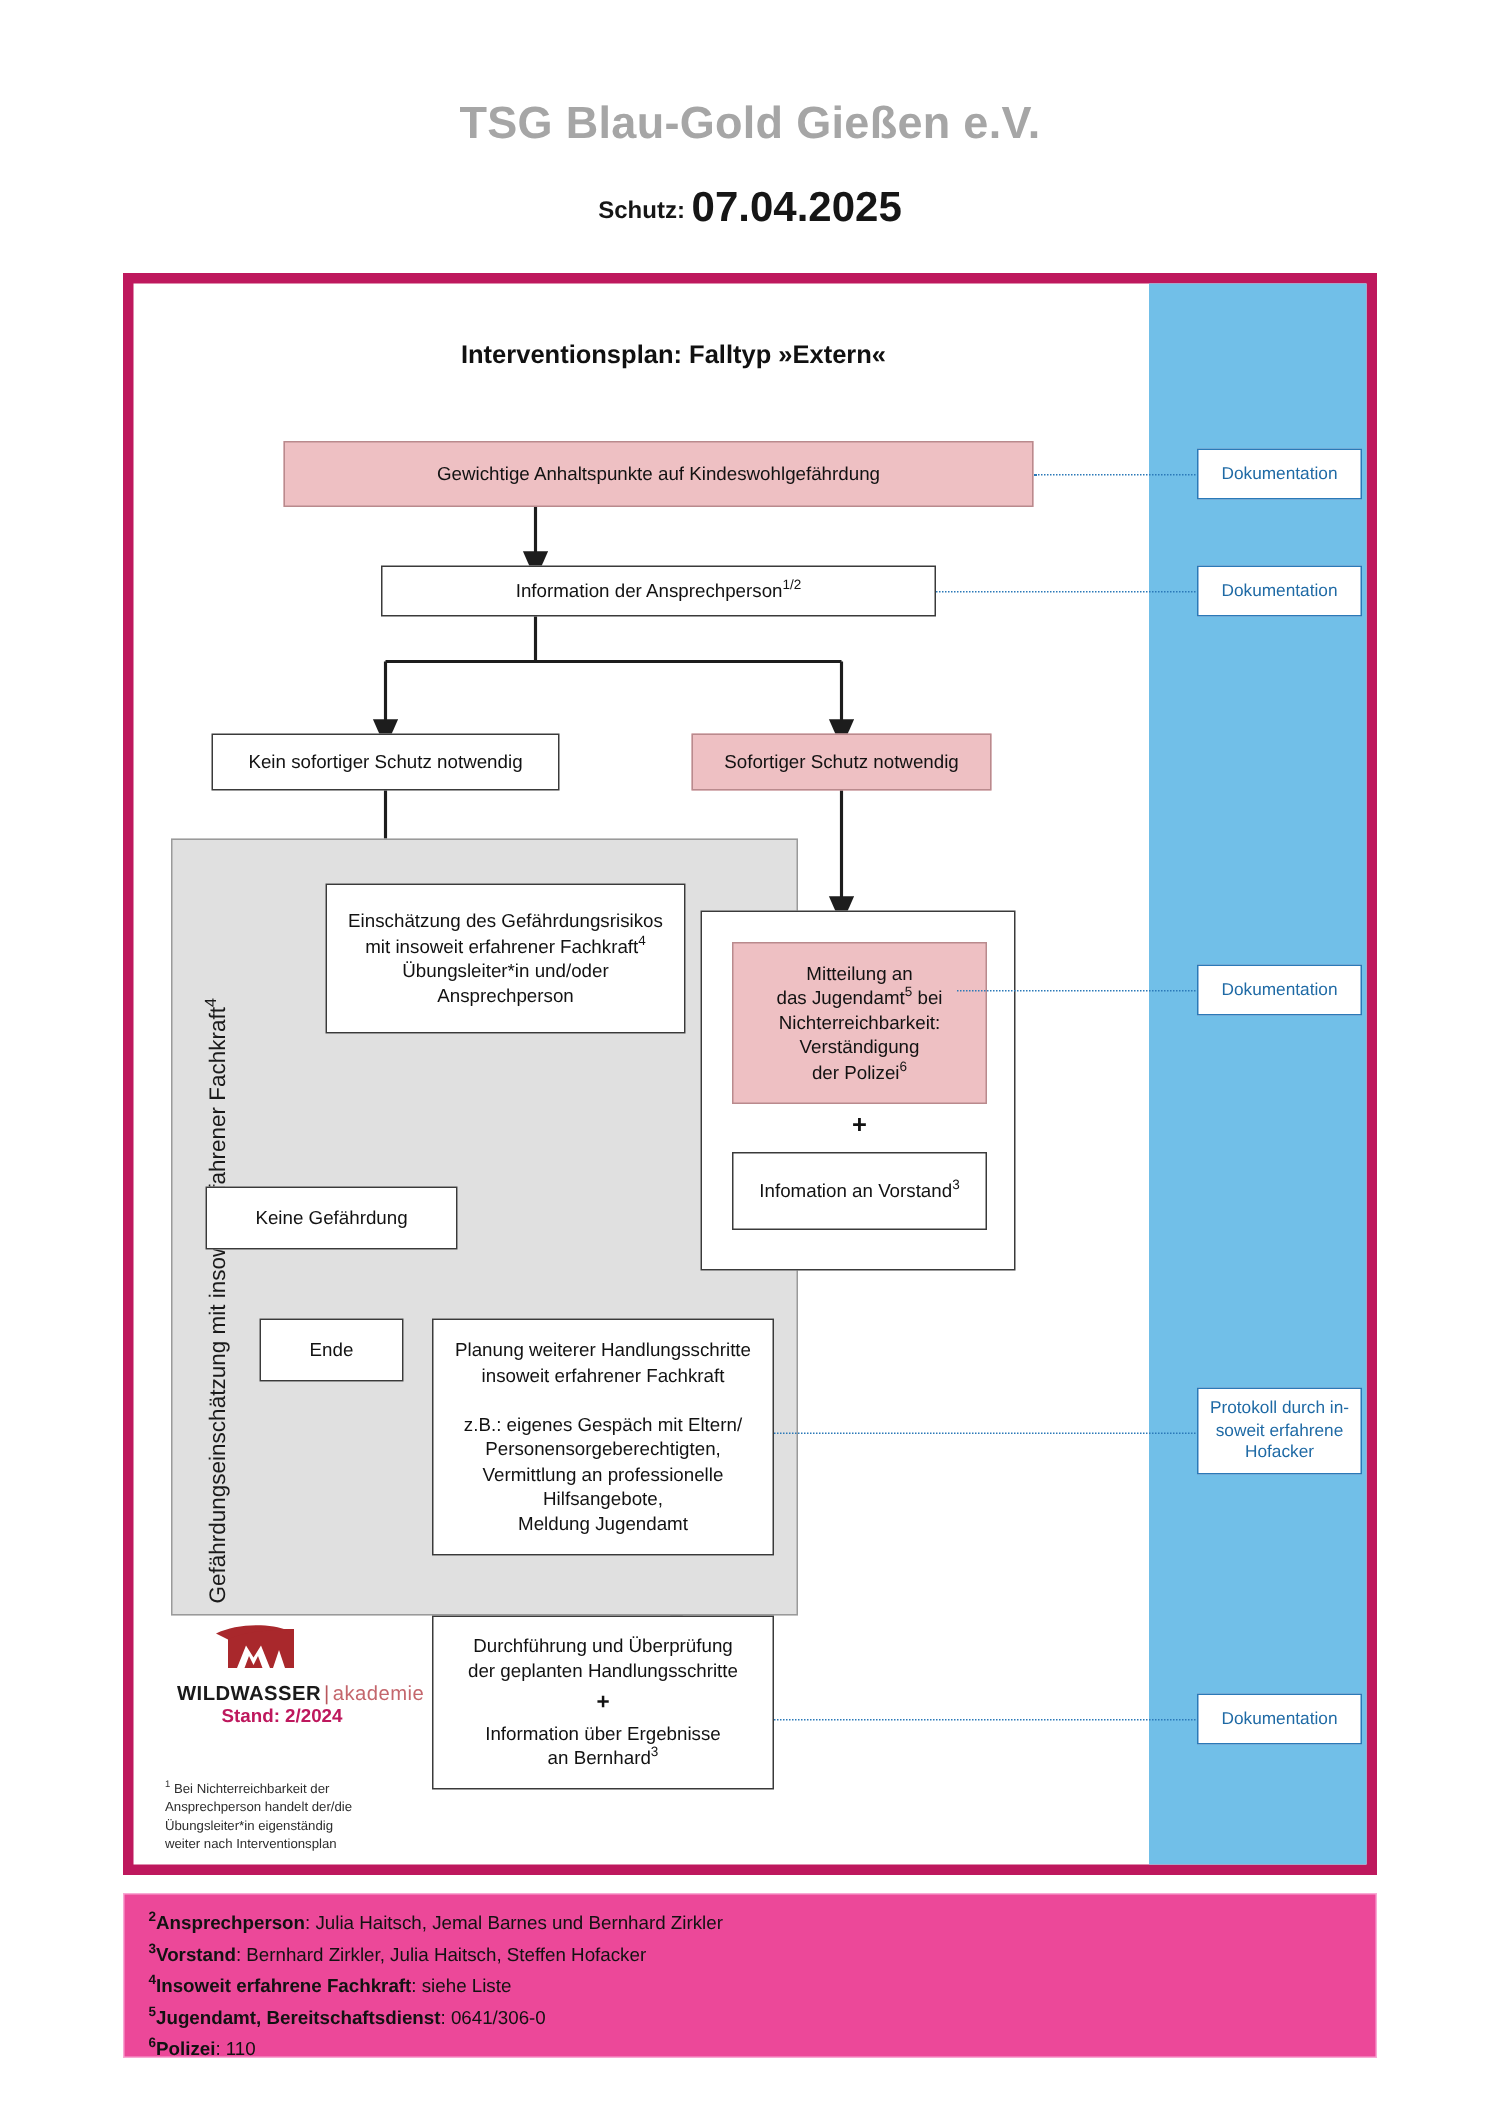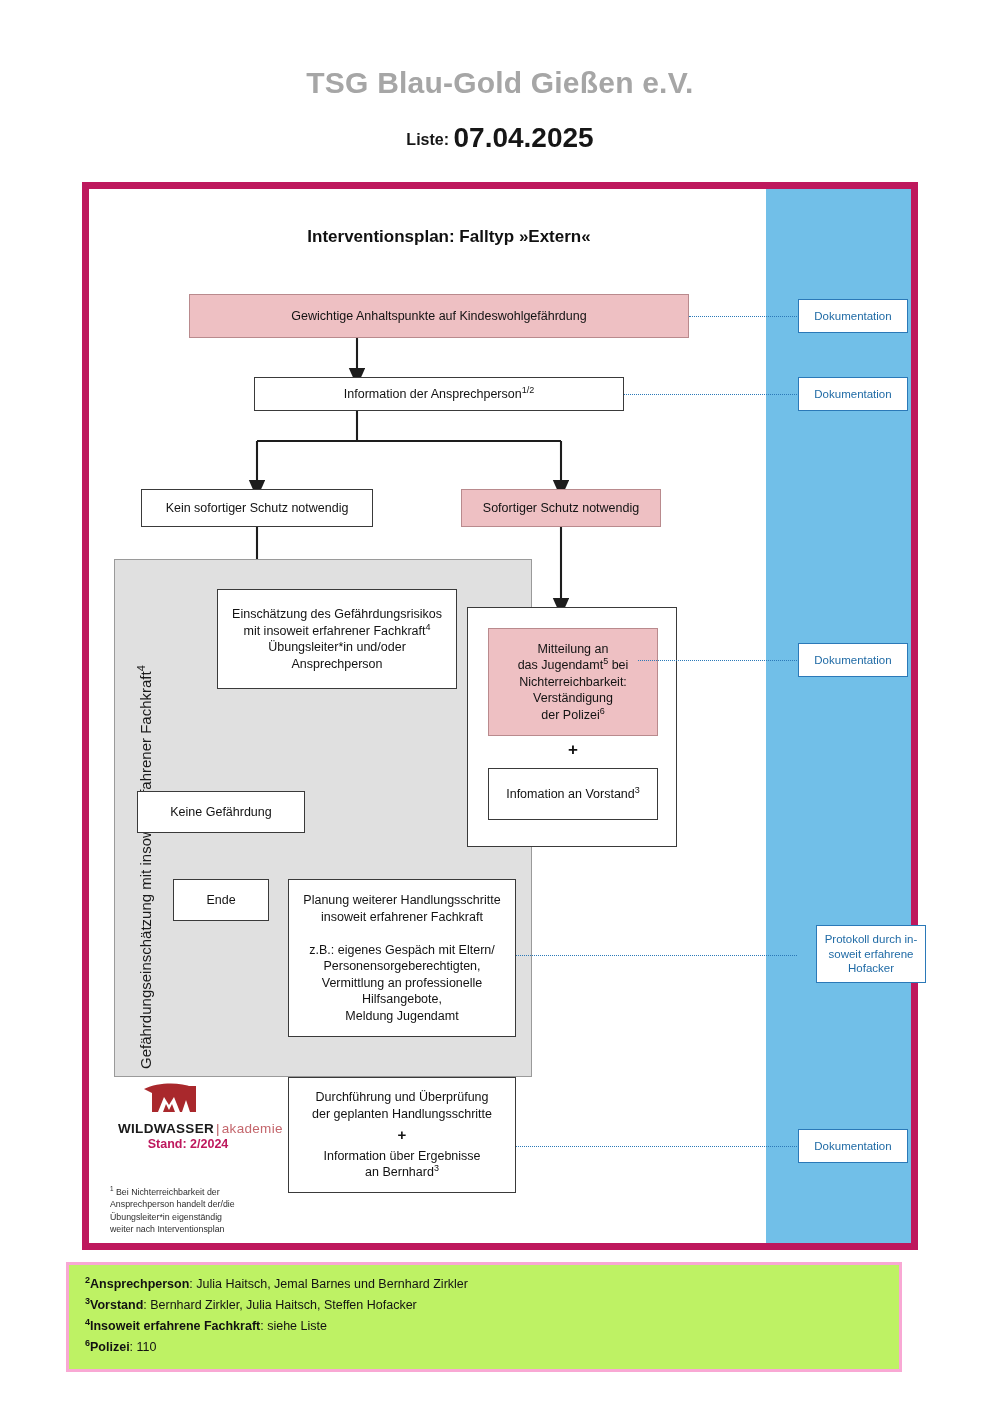--- a/index.html
+++ b/index.html
@@ -102,35 +102,35 @@
     position:absolute;left:118px;top:1137px;width:140px;text-align:center;
     font-size:12.5px;font-weight:bold;color:#be185d;
   }
   .fn1{
     position:absolute;left:110px;top:1186px;width:160px;
     font-size:8.8px;line-height:1.42;color:#2d2d2d;
   }
 
   
   .legend{
-    position:absolute;left:66px;top:1262px;width:836px;height:110px;
-    box-sizing:border-box;border:3px solid #f9a8d4;background:#bef264;
+    position:absolute;left:82px;top:1262px;width:836px;height:110px;
+    box-sizing:border-box;border:1px solid #f9a8d4;background:#ec4899;
     padding:9px 16px;
   }
   .legend div{font-size:12.5px;line-height:1.68;color:#121212;}
   .legend b{font-weight:bold;}
 </style>
 </head>
 <body>
 
 <div class="page">
 
   <div class="club-title">TSG Blau-Gold Gießen e.V.</div>
   <div class="stand-line">
-    <span class="lbl">Liste:</span>
+    <span class="lbl">Schutz:</span>
     <span class="val">07.04.2025</span>
   </div>
 
   <div class="frame">
 
     <div class="blue-col"></div>
 
     <div class="diagram">
 
       <svg class="links" viewBox="0 0 836 1068">
@@ -256,21 +256,21 @@
 
       <div class="docbox" style="left:709px;top:110px;width:110px;height:34px;">
         <span>Dokumentation</span>
       </div>
       <div class="docbox" style="left:709px;top:188px;width:110px;height:34px;">
         <span>Dokumentation</span>
       </div>
       <div class="docbox" style="left:709px;top:454px;width:110px;height:34px;">
         <span>Dokumentation</span>
       </div>
-      <div class="docbox" style="left:727px;top:736px;width:110px;height:58px;justify-content:center;">
+      <div class="docbox" style="left:709px;top:736px;width:110px;height:58px;justify-content:center;">
         <span>
           <span>Protokoll durch in-</span><br>
           <span>soweit erfahrene</span><br>
           <span>Hofacker</span>
         </span>
       </div>
       <div class="docbox" style="left:709px;top:940px;width:110px;height:34px;">
         <span>Dokumentation</span>
       </div>
 
@@ -296,16 +296,17 @@
     <sup>1</sup><span> Bei Nichterreichbarkeit der</span><br>
     <span>Ansprechperson handelt der/die</span><br>
     <span>Übungsleiter*in eigenständig</span><br>
     <span>weiter nach Interventionsplan</span>
   </div>
 
   <div class="legend">
     <div><b><sup>2</sup><span>Ansprechperson</span></b><span>: Julia Haitsch, Jemal Barnes und Bernhard Zirkler</span></div>
     <div><b><sup>3</sup><span>Vorstand</span></b><span>: Bernhard Zirkler, Julia Haitsch, Steffen Hofacker</span></div>
     <div><b><sup>4</sup><span>Insoweit erfahrene Fachkraft</span></b><span>: siehe Liste</span></div>
+    <div><b><sup>5</sup><span>Jugendamt, Bereitschaftsdienst</span></b><span>: 0641/306-0</span></div>
     <div><b><sup>6</sup><span>Polizei</span></b><span>: 110</span></div>
   </div>
 
 </div>
 
 </body></html>

